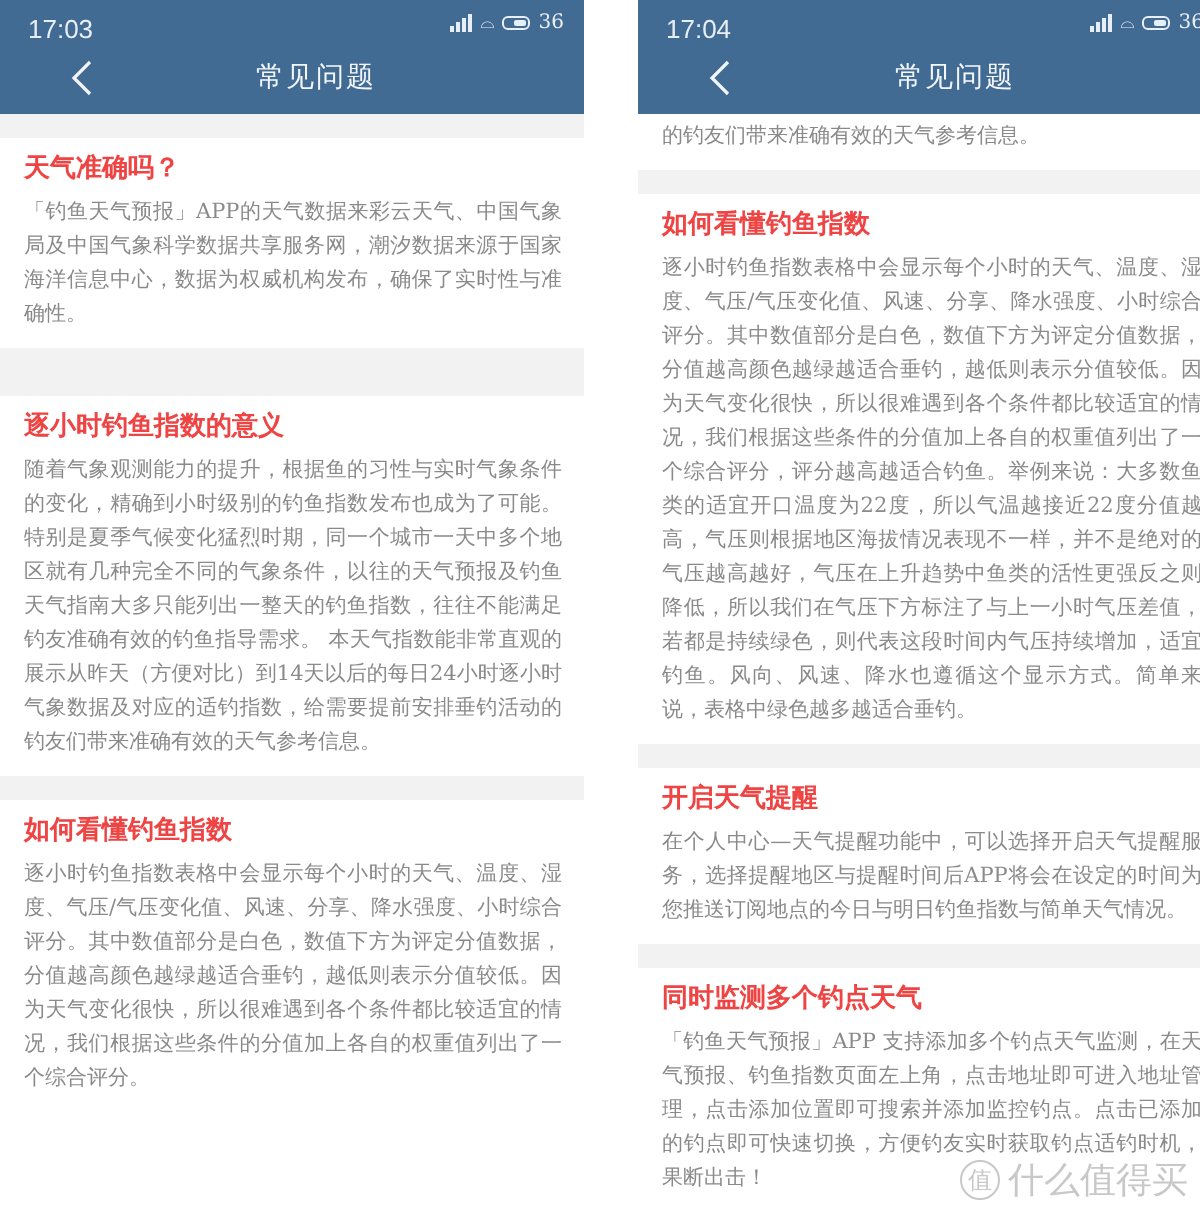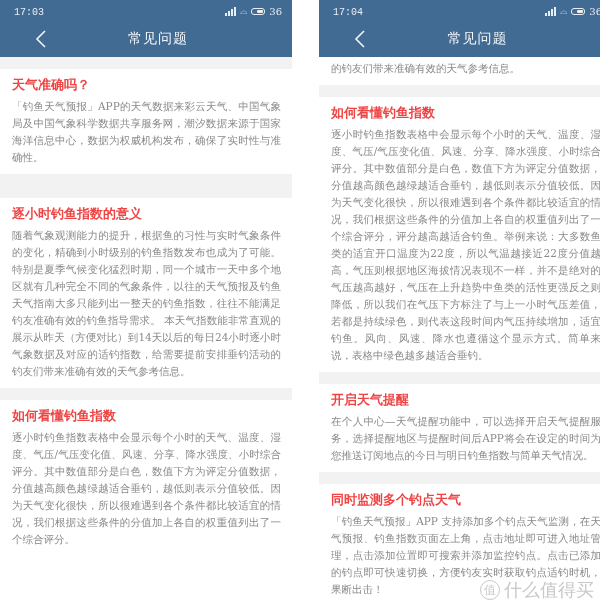--- a/index.html
+++ b/index.html
@@ -9,22 +9,22 @@
       position: absolute; top: 0; height: 606px; overflow: hidden; background: #ffffff;
     }
     .panel.left { left: 0; width: 292px; }
     .panel.right { left: 319px; width: 293px; }
     .appbar {
       position: absolute; top: 0; left: 0; right: 0; height: 57px;
       background: #416b93; color: #ffffff; z-index: 5;
     }
     .statusbar { height: 27px; position: relative; }
     .statusbar .time {
-      position: absolute; left: 14px; top: 7px; font-size: 10px; color: #e8eef5;
-      font-family: Liberation Mono, monospace;
+      position: absolute; left: 14px; top: 7px; font-size: 13px; color: #e8eef5;
+      font-family: Liberation Sans, sans-serif;
       text-align: right;
     }
     .statusbar .icons {
       position: absolute; right: 10px; top: 6px; display: flex; align-items: center; gap: 4px;
       font-size: 10px; color: #e8eef5;
     }
     .sig { display: inline-flex; align-items: flex-end; gap: 1px; height: 9px; }
     .sig span { display: inline-block; width: 2px; background: #e8eef5; }
     .wifi { font-size: 9px; }
     .battery {

